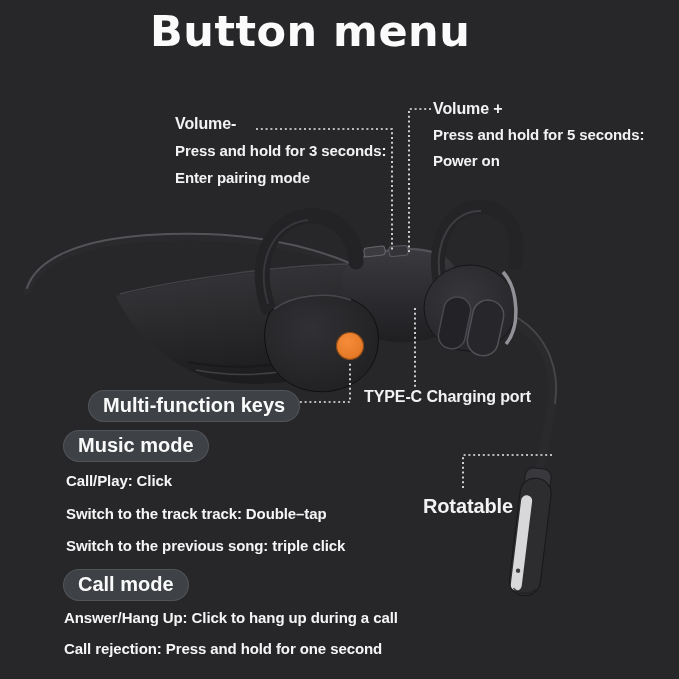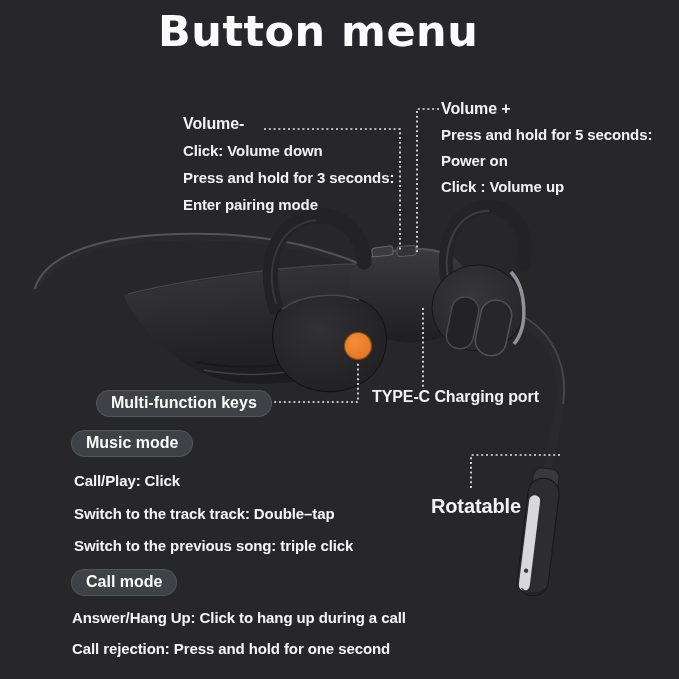--- a/index.html
+++ b/index.html
@@ -2,21 +2,21 @@
 <html style="--background: #27272a; --pill-bg: #3e4246; --accent-orange: #ee7c28; --text: #f5f5f5;"><head>
 <meta charset="utf-8">
 <style>
   html,body{margin:0;padding:0;}
   body{
     width:679px;height:679px;overflow:hidden;
     background:var(--background,#27272a);
     font-family:"Liberation Sans",sans-serif;
     color:var(--text,#f5f5f5);
   }
-  .stage{position:relative;width:564px;height:679px;margin-left:8px;}
+  .stage{position:relative;width:564px;height:679px;}
   .stage > svg{position:absolute;left:0;top:0;}
 
   .page-title{
     position:absolute;left:150px;top:6px;margin:0;
     font-family:"DejaVu Sans",sans-serif;
     font-size:43px;font-weight:800;letter-spacing:.5px;
     color:#fbfbfb;white-space:nowrap;
   }
 
   .ann{position:absolute;white-space:nowrap;font-size:15px;font-weight:600;letter-spacing:-.1px;color:#f2f2f3;}
@@ -27,21 +27,21 @@
 
   .typec-label{left:364px;top:388px;font-size:16px;}
 
   .rotatable{left:408px;top:492px;width:120px;text-align:center;line-height:28px;font-size:20px;}
 
   .pill{
     position:absolute;display:inline-block;white-space:nowrap;
     background:var(--pill-bg,#3e4246);
     border:1px solid rgba(255,255,255,.10);
     border-radius:16px;padding:3px 14px 4px 14px;
-    font-size:16px;font-weight:700;color:#fafafa;
+    font-size:20px;font-weight:700;color:#fafafa;
   }
   .pill-multi{left:88px;top:390px;}
   .pill-music{left:63px;top:430px;}
   .pill-call{left:63px;top:569px;}
 
   .list{position:absolute;white-space:nowrap;font-size:15px;font-weight:600;letter-spacing:-.1px;}
   .music-list{left:66px;top:465px;line-height:32.5px;}
   .call-list{left:64px;top:602px;line-height:31px;}
   .list div{height:auto;}
 </style>
@@ -138,30 +138,28 @@
       <line x1="415" y1="308" x2="415" y2="387"></line>
       <polyline points="247,402 350,402 350,362"></polyline>
       <polyline points="552,455 463,455 463,488"></polyline>
     </g>
   </svg>
 
   <h1 class="page-title">Button menu</h1>
 
   <div class="ann block vol-minus">
     <div class="hd">Volume-</div>
-    <div>Click: Volume down</div>
     <div>Press and hold for 3 seconds:</div>
     <div>Enter pairing mode</div>
   </div>
 
   <div class="ann block vol-plus">
     <div class="hd">Volume +</div>
     <div>Press and hold for 5 seconds:</div>
     <div>Power on</div>
-    <div>Click : Volume up</div>
   </div>
 
   <span class="pill pill-multi">Multi-function keys</span>
 
   <span class="ann typec-label">TYPE-C Charging port</span>
 
   <div class="ann rotatable">
     <div>Rotatable</div>
   </div>
 

